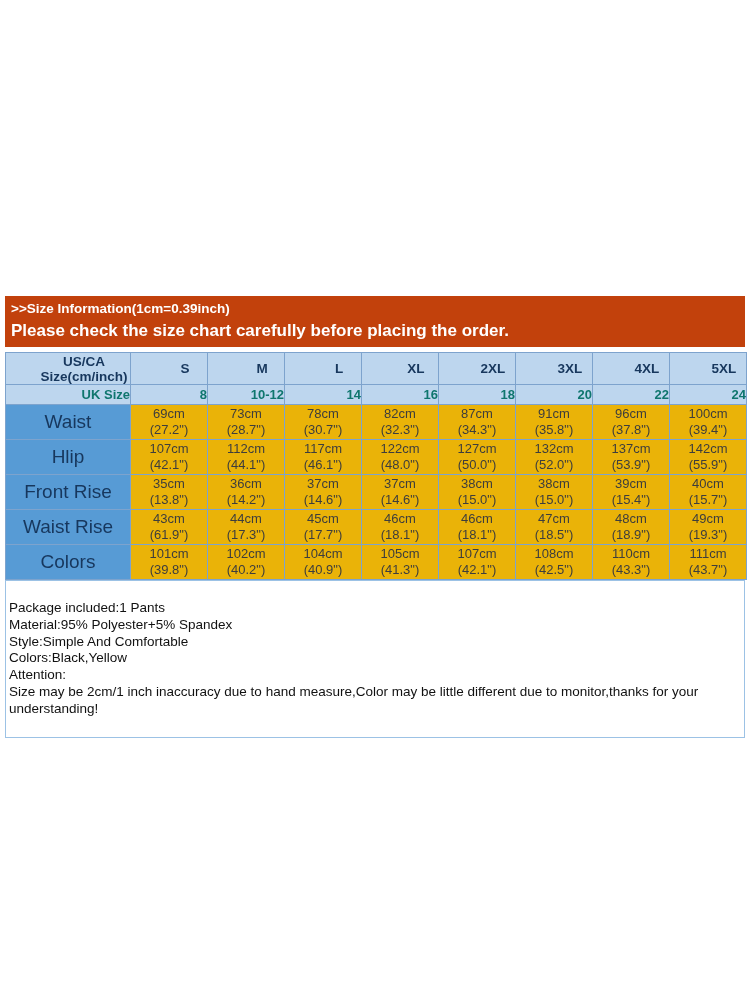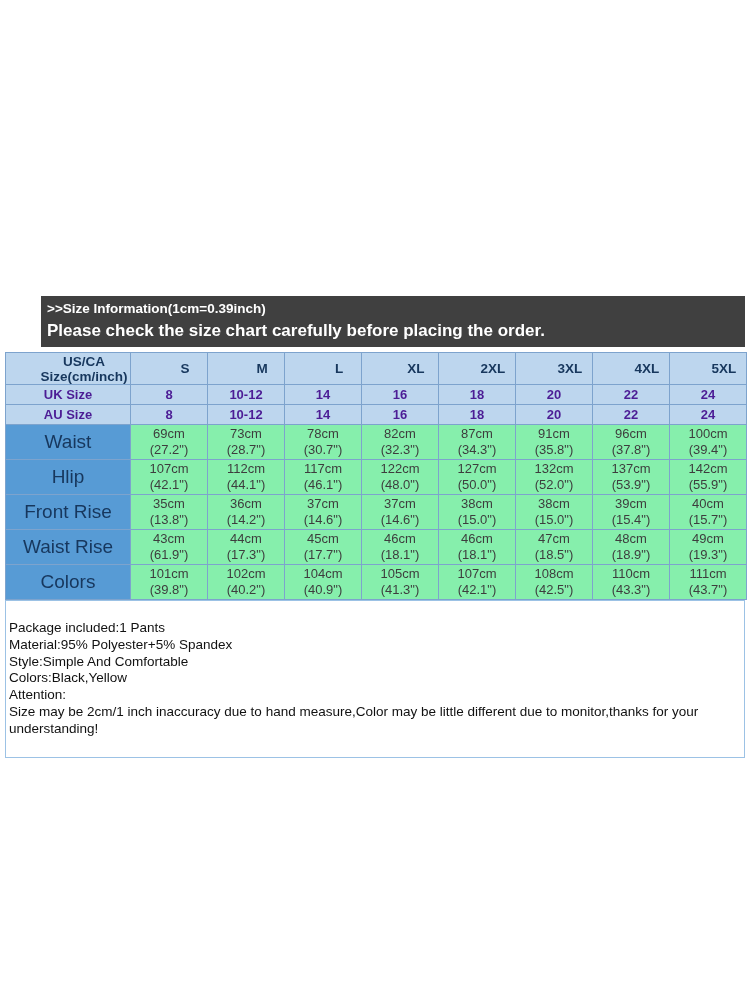--- a/index.html
+++ b/index.html
@@ -11,24 +11,23 @@
     font-family: "Liberation Sans", sans-serif;
   }
   .content {
     position: absolute;
     top: 296px;
     left: 5px;
     width: 740px;
   }
   
   .banner {
-    background: #404040;
+    background: #c2410c;
     color: #ffffff;
     padding: 5px 6px 6px 6px;
-    margin-left: 36px;
   }
   .banner-line1 {
     font-size: 13.5px;
     font-weight: 700;
     line-height: 16px;
   }
   .banner-line2 {
     font-size: 17px;
     font-weight: 700;
     line-height: 20px;
@@ -53,33 +52,34 @@
     background: #bdd6ee;
     color: #17375d;
     font-size: 13.5px;
     font-weight: 700;
     height: 31px;
     line-height: 15px;
     padding-left: 32px;
   }
   .size-table .conv-row td {
     background: #bdd6ee;
-    color: #4c1d95;
+    color: #0f766e;
     font-size: 13px;
     font-weight: 700;
     height: 19px;
+    text-align: right;
   }
   .size-table .m-label {
     background: #579bd5;
     color: #17375d;
     font-size: 19px;
     font-weight: 400;
   }
   .size-table .m-val {
-    background: #86efac;
+    background: #eab308;
     color: #3d3d3d;
     font-size: 13px;
     font-weight: 400;
     height: 34px;
     line-height: 16px;
   }
   
   .notes {
     border: 1px solid #9cc2e5;
     margin-top: 0px;
@@ -132,31 +132,20 @@
         <td>UK Size</td>
         <td>8</td>
         <td>10-12</td>
         <td>14</td>
         <td>16</td>
         <td>18</td>
         <td>20</td>
         <td>22</td>
         <td>24</td>
       </tr>
-      <tr class="conv-row">
-        <td>AU Size</td>
-        <td>8</td>
-        <td>10-12</td>
-        <td>14</td>
-        <td>16</td>
-        <td>18</td>
-        <td>20</td>
-        <td>22</td>
-        <td>24</td>
-      </tr>
 
       <tr>
         <td class="m-label">Waist</td>
         <td class="m-val">
             <div>69cm</div>
             <div>(27.2")</div>
           </td>
         <td class="m-val">
             <div>73cm</div>
             <div>(28.7")</div>

